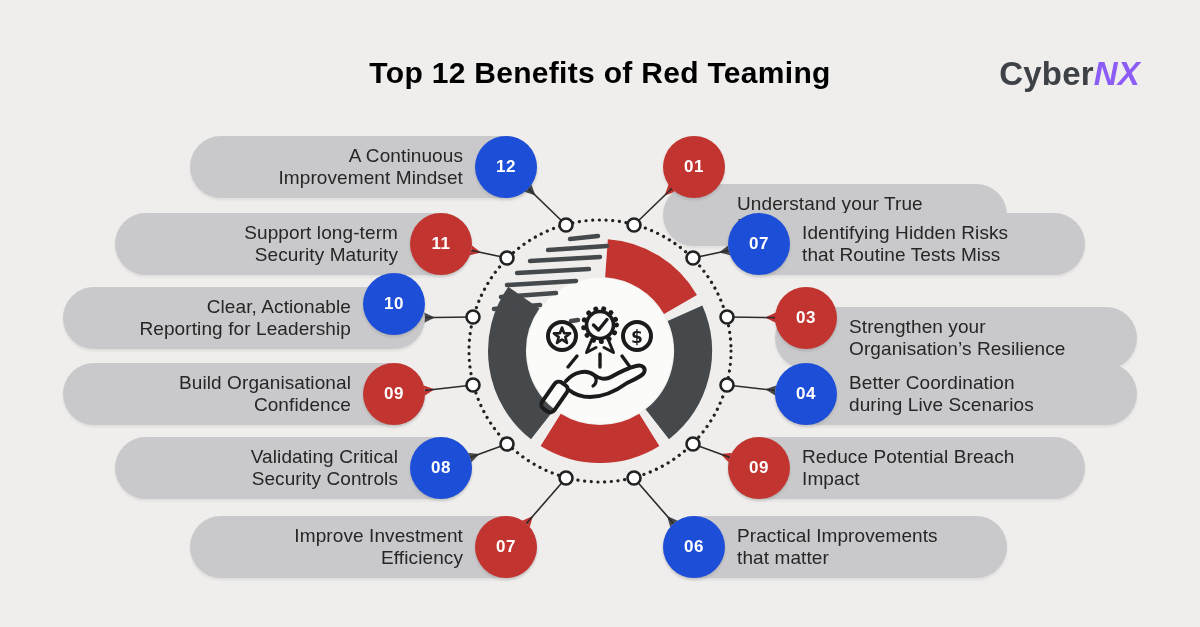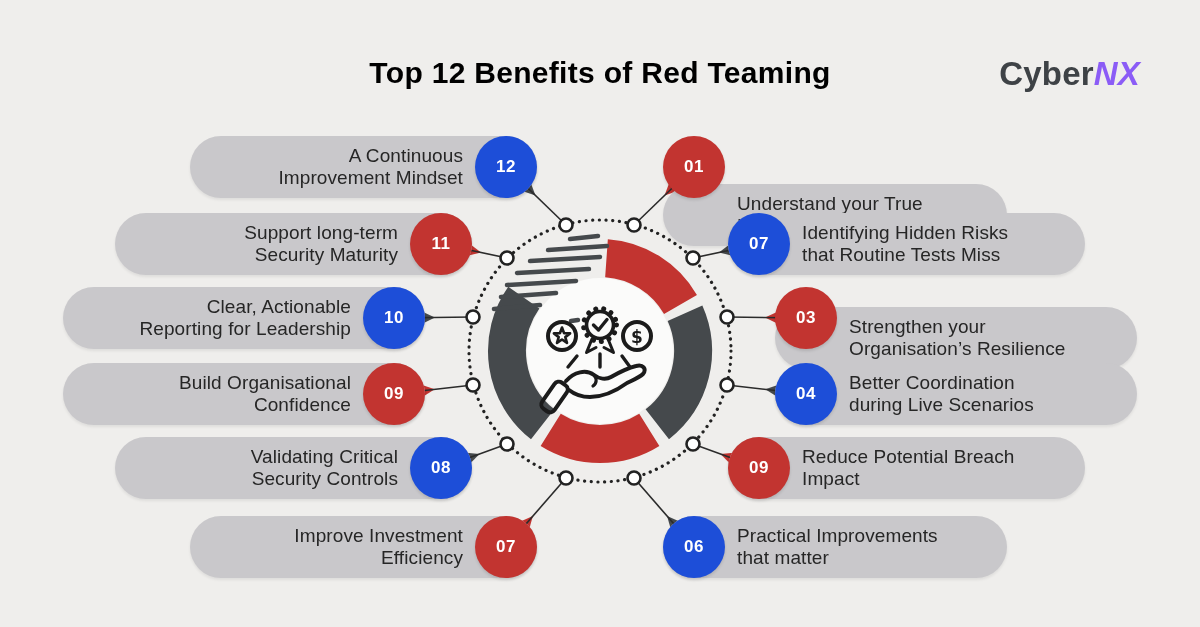--- a/index.html
+++ b/index.html
@@ -48,21 +48,21 @@
   #pill-01{left:663px;top:136px;width:344px;margin-top:48px;}
   #pill-02{left:728px;top:213px;width:357px;}
   #pill-03{left:775px;top:287px;width:362px;margin-top:20px;}
   #pill-04{left:775px;top:363px;width:362px;}
   #pill-05{left:728px;top:437px;width:357px;}
   #pill-06{left:663px;top:516px;width:344px;}
 
   
   #badge-12{left:475px;top:136px;}
   #badge-11{left:410px;top:213px;}
-  #badge-10{left:363px;top:287px;}
+  #badge-10{left:363px;top:273px;}
   #badge-09{left:363px;top:363px;}
   #badge-08{left:410px;top:437px;}
   #badge-07{left:475px;top:516px;}
   #badge-01{left:663px;top:136px;}
   #badge-02{left:728px;top:213px;}
   #badge-03{left:775px;top:287px;}
   #badge-04{left:775px;top:363px;}
   #badge-05{left:728px;top:437px;}
   #badge-06{left:663px;top:516px;}
 </style>

